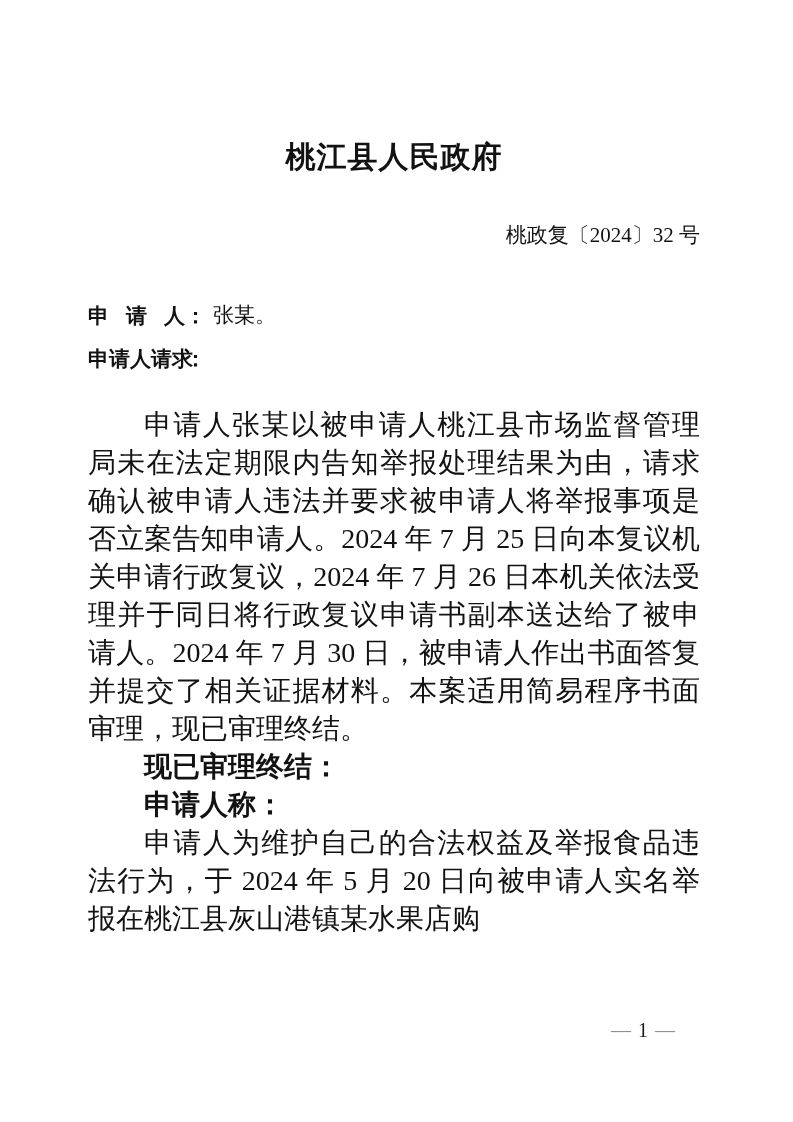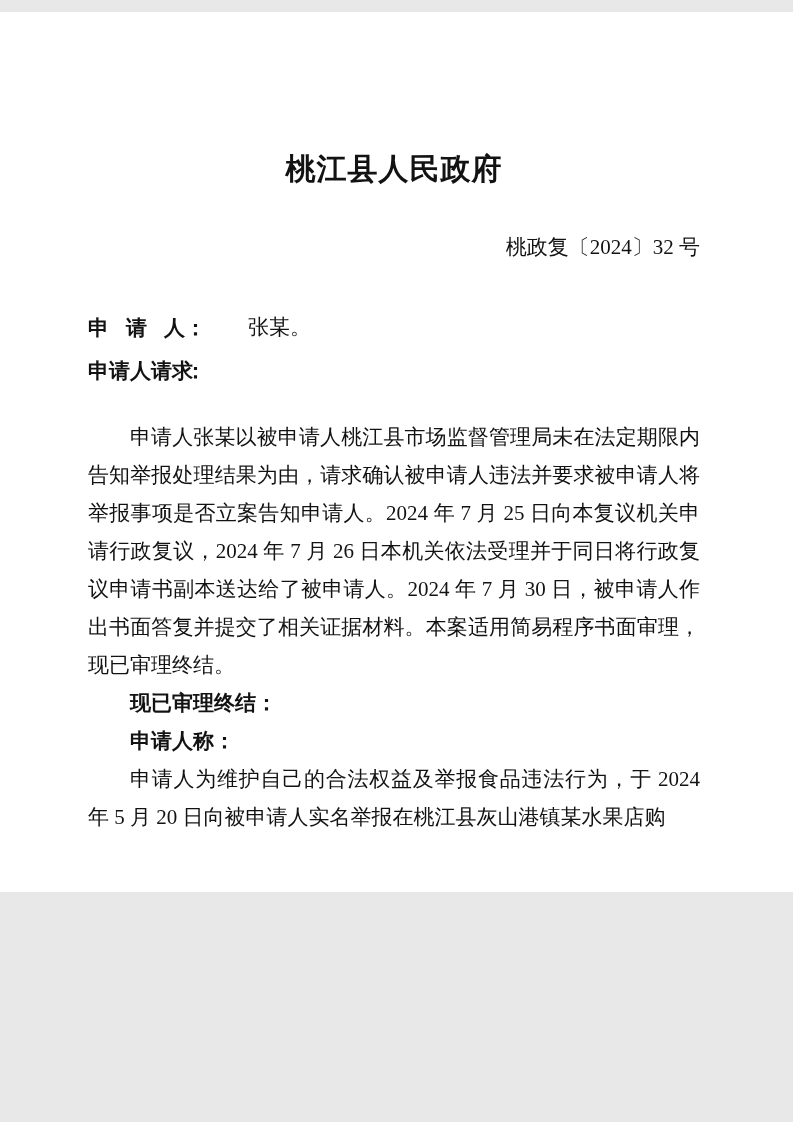--- a/index.html
+++ b/index.html
@@ -1,19 +1,19 @@
 <!DOCTYPE html>
 <html><head>
 <meta charset="utf-8">
 <style>
   html, body { margin: 0; padding: 0; background: #e8e8e8; }
   .page {
     width: 793px;
-    height: 880px;
-    margin: 12px auto;
+    height: 1122px;
+    margin: 0 auto;
     position: relative;
     background: #ffffff;
     color: #121212;
     font-family: "Liberation Serif", serif;
     box-sizing: border-box;
     padding: 133px 93px 0 88px;
     overflow: hidden;
   }
   .doc-title {
     text-align: center;
@@ -26,42 +26,42 @@
     text-align: right;
     font-size: 21px;
     line-height: 26px;
     margin-top: 42px;
   }
   .parties {
     margin-top: 46px;
     font-size: 21px;
     line-height: 43px;
   }
-  .party-row { display: flex; align-items: flex-end; gap: 35px; }
+  .party-row { display: flex; align-items: flex-end; }
   .party-label {
     flex: 0 0 auto;
     font-weight: bold;
     font-family: "Liberation Sans", sans-serif;
     white-space: nowrap;
   }
   .party-label-name {
     display: inline-block;
     width: 97px;
     text-align: justify;
     text-align-last: justify;
   }
   .party-value {
     flex: 1;
     margin-left: 7px;
     white-space: pre-line;
     text-align: justify;
   }
   .doc-body {
     margin-top: 26px;
-    font-size: 21px;
+    font-size: 28px;
     line-height: 38px;
     text-align: justify;
     text-justify: inter-character;
   }
   .doc-body p { margin: 0; text-indent: 2em; }
   .body-heading {
     font-weight: bold;
     font-family: "Liberation Sans", sans-serif;
   }
   .page-footer {

